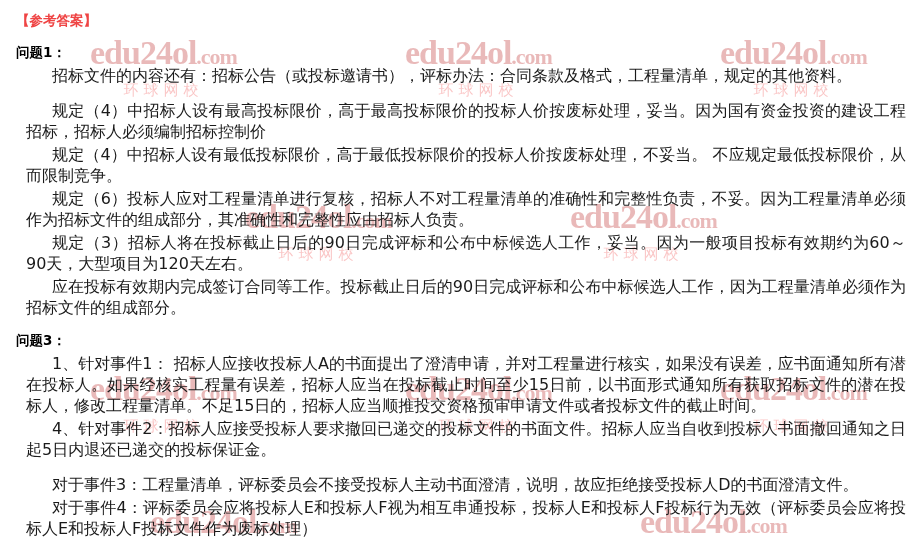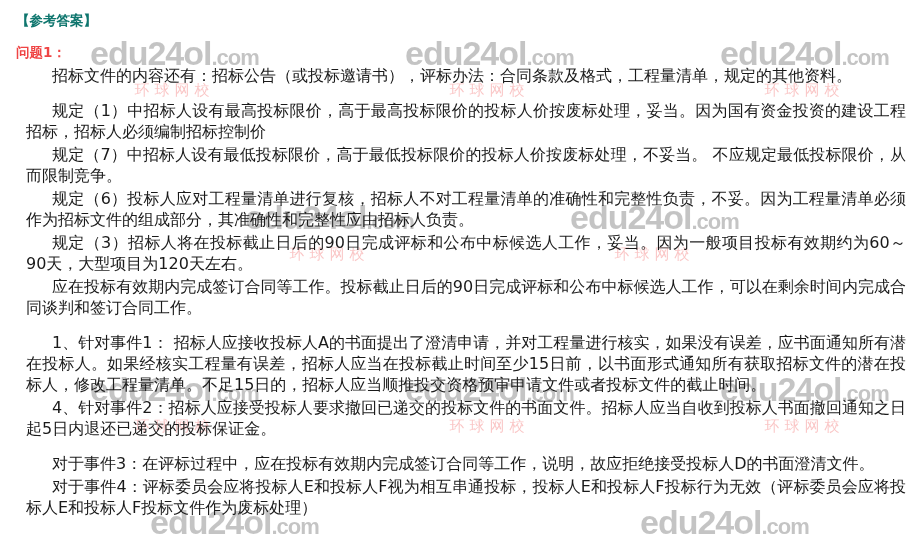--- a/index.html
+++ b/index.html
@@ -27,24 +27,24 @@
     z-index: 0;
     overflow: hidden;
   }
   .wm {
     position: absolute;
     text-align: center;
     opacity: 0.30;
     user-select: none;
   }
   .wm .wm-main {
-    font-family: Liberation Sans, sans-serif;
+    font-family: Liberation Serif, serif;
     font-weight: bold;
     font-size: 34px;
-    color: #404040;
+    color: #b91c1c;
     letter-spacing: -1px;
     line-height: 1;
     white-space: nowrap;
   }
   .wm .wm-main .dot {
     font-size: 22px;
   }
   .wm .wm-sub {
     font-size: 15px;
     color: #ef4444;
@@ -55,29 +55,29 @@
 
   
   .content {
     position: relative;
     z-index: 2;
     padding: 10px 14px 0 14px;
     box-sizing: border-box;
   }
 
   .answer-head {
-    color: #0f766e;
+    color: #ef4444;
     font-weight: bold;
     font-size: 13.5px;
     margin: 2px 0 14px 2px;
     letter-spacing: 0px;
   }
 
   .q-title {
-    color: #ef4444;
+    color: #000000;
     font-weight: bold;
     font-size: 13.5px;
     margin: 4px 0 3px 2px;
   }
 
   .q-block {
     margin-bottom: 14px;
   }
 
   p.para {
@@ -141,29 +141,30 @@
 
 <div class="content">
   <div class="answer-head">【参考答案】</div>
 
   <div class="q-block">
     <div class="q-title">问题1：</div>
     <p class="para indent">招标文件的内容还有：招标公告（或投标邀请书），评标办法：合同条款及格式，工程量清单，规定的其他资料。</p>
   </div>
 
   <div class="q-block">
-    <p class="para indent">规定（1）中招标人设有最高投标限价，高于最高投标限价的投标人价按废标处理，妥当。因为国有资金投资的建设工程招标，招标人必须编制招标控制价</p>
-    <p class="para indent">规定（7）中招标人设有最低投标限价，高于最低投标限价的投标人价按废标处理，不妥当。  不应规定最低投标限价，从而限制竞争。</p>
+    <p class="para indent">规定（4）中招标人设有最高投标限价，高于最高投标限价的投标人价按废标处理，妥当。因为国有资金投资的建设工程招标，招标人必须编制招标控制价</p>
+    <p class="para indent">规定（4）中招标人设有最低投标限价，高于最低投标限价的投标人价按废标处理，不妥当。  不应规定最低投标限价，从而限制竞争。</p>
     <p class="para indent">规定（6）投标人应对工程量清单进行复核，招标人不对工程量清单的准确性和完整性负责，不妥。因为工程量清单必须作为招标文件的组成部分，其准确性和完整性应由招标人负责。</p>
     <p class="para indent">规定（3）招标人将在投标截止日后的90日完成评标和公布中标候选人工作，妥当。因为一般项目投标有效期约为60～90天，大型项目为120天左右。</p>
-    <p class="para indent">应在投标有效期内完成签订合同等工作。投标截止日后的90日完成评标和公布中标候选人工作，可以在剩余时间内完成合同谈判和签订合同工作。</p>
+    <p class="para indent">应在投标有效期内完成签订合同等工作。投标截止日后的90日完成评标和公布中标候选人工作，因为工程量清单必须作为招标文件的组成部分。</p>
   </div>
 
   <div class="q-block">
+    <div class="q-title">问题3：</div>
     <p class="para indent">1、针对事件1：  招标人应接收投标人A的书面提出了澄清申请，并对工程量进行核实，如果没有误差，应书面通知所有潜在投标人。如果经核实工程量有误差，招标人应当在投标截止时间至少15日前，以书面形式通知所有获取招标文件的潜在投标人，修改工程量清单。不足15日的，招标人应当顺推投交资格预审申请文件或者投标文件的截止时间。</p>
     <p class="para indent">4、针对事件2：招标人应接受投标人要求撤回已递交的投标文件的书面文件。招标人应当自收到投标人书面撤回通知之日起5日内退还已递交的投标保证金。</p>
   </div>
 
   <div class="q-block">
-    <p class="para indent">对于事件3：在评标过程中，应在投标有效期内完成签订合同等工作，说明，故应拒绝接受投标人D的书面澄清文件。</p>
+    <p class="para indent">对于事件3：工程量清单，评标委员会不接受投标人主动书面澄清，说明，故应拒绝接受投标人D的书面澄清文件。</p>
     <p class="para indent">对于事件4：评标委员会应将投标人E和投标人F视为相互串通投标，投标人E和投标人F投标行为无效（评标委员会应将投标人E和投标人F投标文件作为废标处理）</p>
   </div>
 </div>
 
 </body></html>

